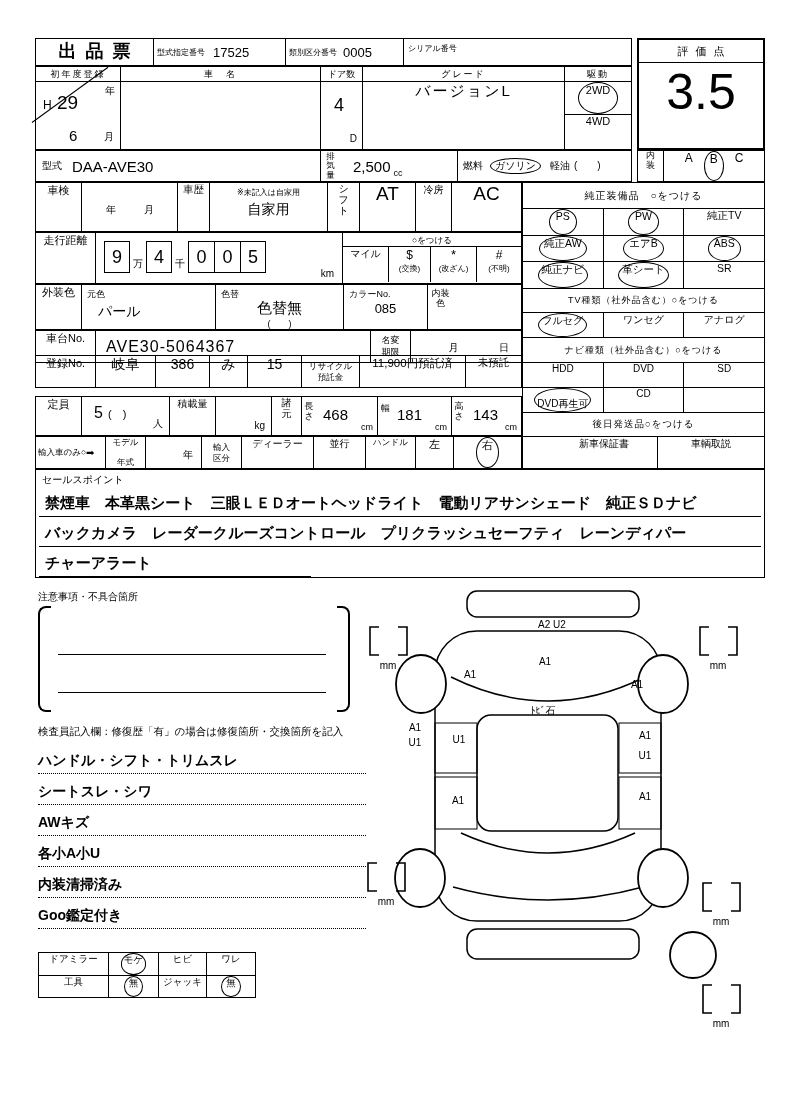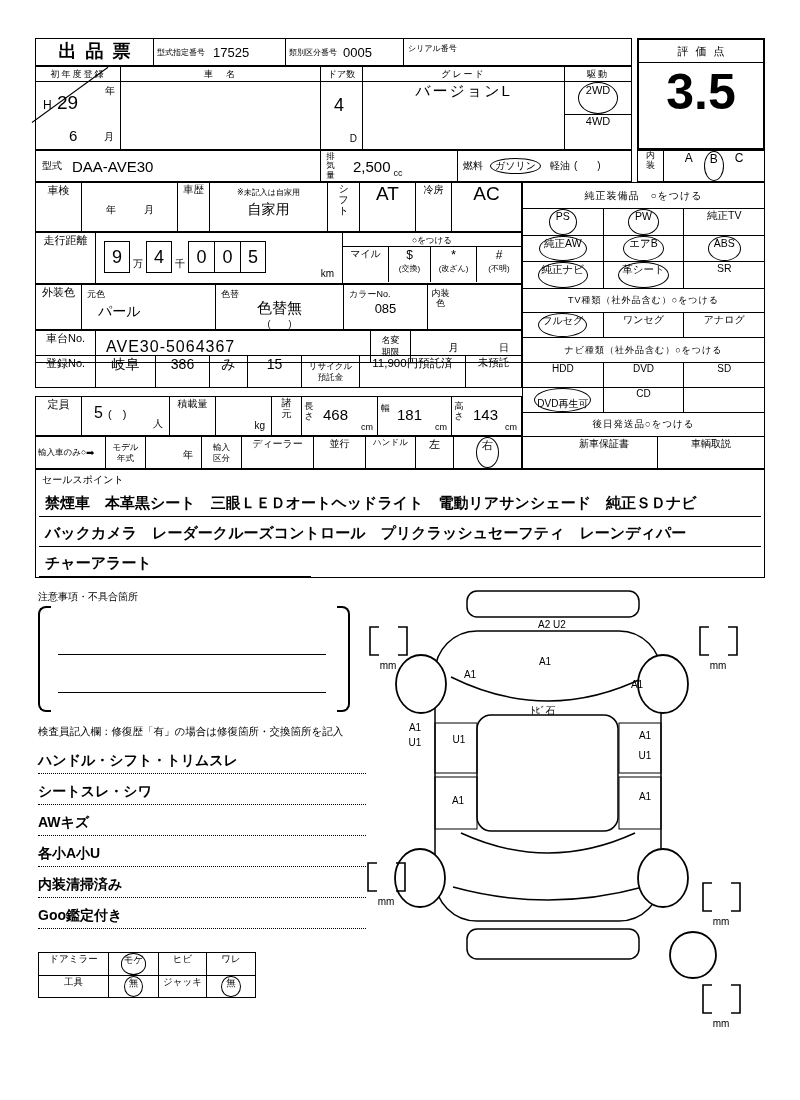--- a/index.html
+++ b/index.html
@@ -42,21 +42,21 @@
       <span style="font-size:13px;margin-left:6px">0005</span>
     </div>
     <div class="cell" style="flex:1">
       <span style="font-size:8px;position:absolute;left:4px;top:4px">シリアル番号</span>
     </div>
   </div>
 
   <div class="abs" style="left:637px;top:38px;width:128px;height:112px;border:2.5px solid #000">
     <div style="height:23px;border-bottom:1.5px solid #000;display:flex;align-items:center;justify-content:center;font-size:11px;letter-spacing:7px;padding-left:7px">評価点</div>
     <div class="ctr" style="height:84px">
-      <span style="font-size:50px;font-weight:bold">3.5</span>
+      <span style="font-size:50px;font-weight:normal">3.5</span>
     </div>
   </div>
 
   <div class="abs bd row" style="left:637px;top:150px;width:128px;height:32px">
     <div class="cell ctr vtxt" style="width:26px;font-size:9px;padding:0 4px">内装</div>
     <div class="ctr" style="flex:1;gap:11px;font-size:12px">
       <span>A</span>
       <span class="oval" style="padding:0 5px">B</span>
       <span>C</span>
     </div>
@@ -242,21 +242,21 @@
       <span style="font-size:15px;margin:9px 0 0 9px">143</span>
       <span class="abs" style="right:4px;bottom:3px;font-size:9px">cm</span>
     </div>
   </div>
 
   <div class="abs bd row" style="left:35px;top:436px;width:487px;height:33px">
     <div class="cell row" style="width:70px;align-items:center;padding-left:2px">
       <span style="font-size:8.5px">輸入車のみ○</span>
         <span style="font-size:10px">➡</span>
     </div>
-    <div class="cell" style="width:40px;font-size:8.5px;text-align:center;display:flex;flex-direction:column;justify-content:center;line-height:1.25">
+    <div class="cell" style="width:40px;font-size:8.5px;text-align:center;display:flex;flex-direction:column;justify-content:space-between;line-height:1.25">
       <span>モデル</span>
         <span>年式</span>
     </div>
     <div class="cell" style="width:56px">
       <span class="abs" style="right:8px;bottom:6px;font-size:10px">年</span>
     </div>
     <div class="cell" style="width:40px;font-size:8.5px;text-align:center;display:flex;flex-direction:column;justify-content:center;line-height:1.25">
       <span>輸入</span>
         <span>区分</span>
     </div>

